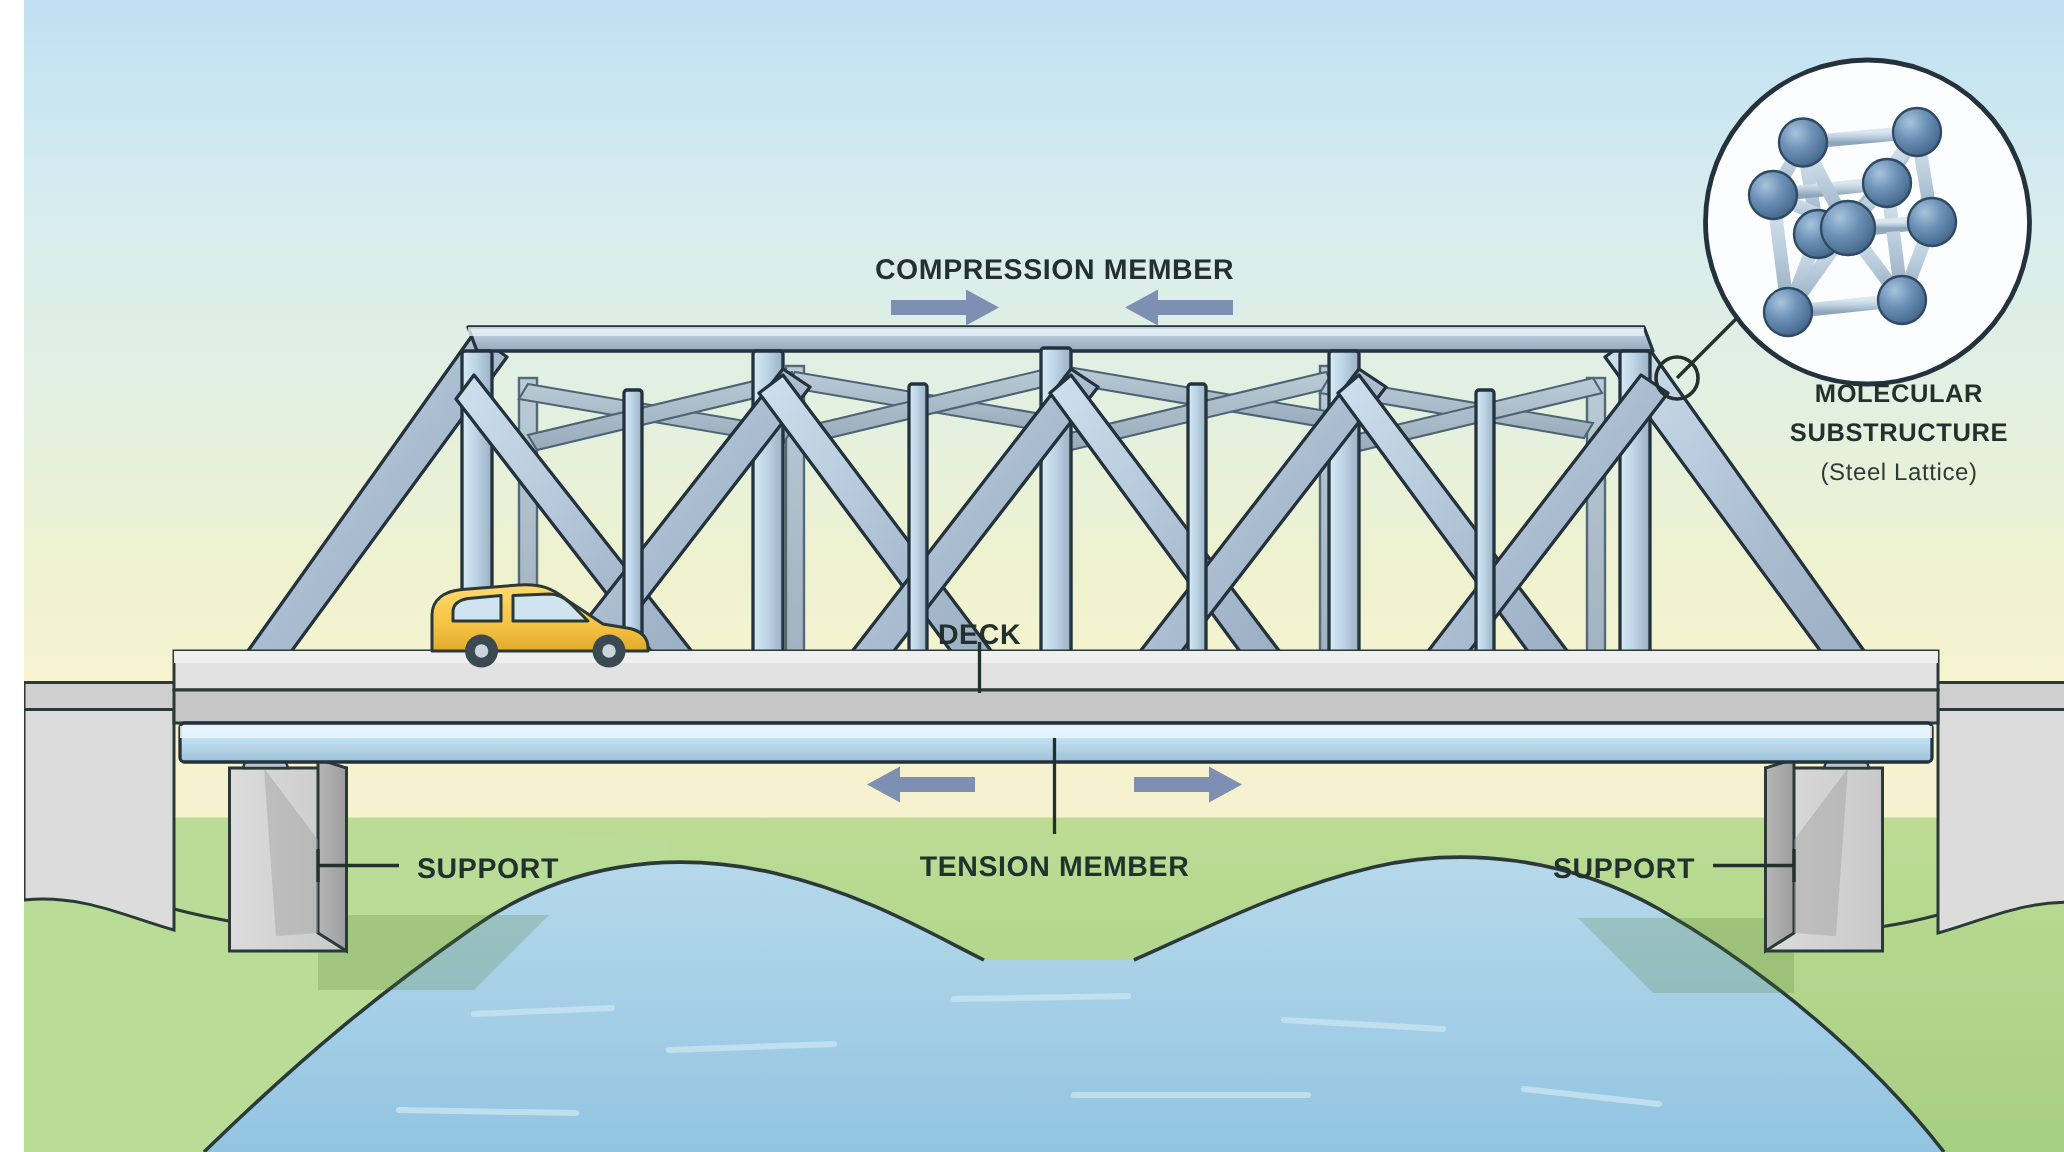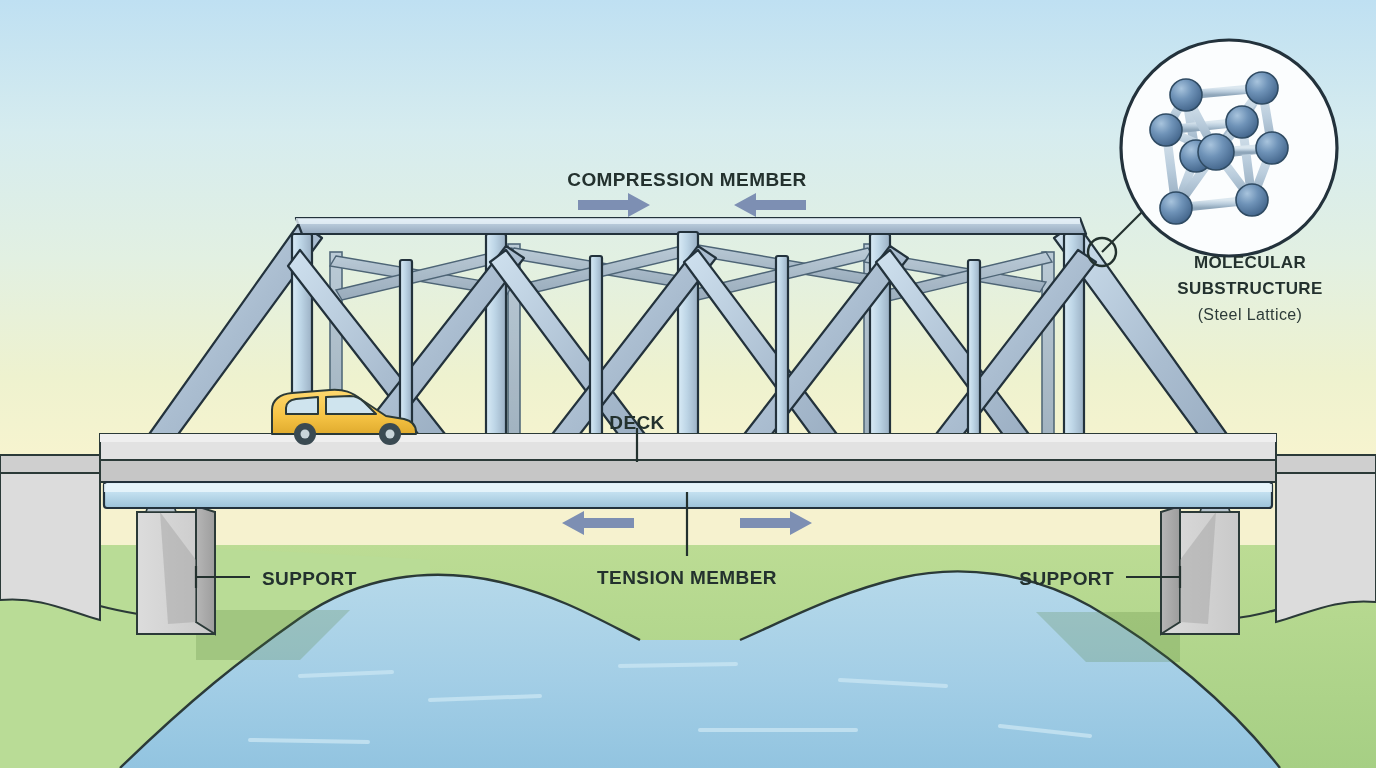--- a/index.html
+++ b/index.html
@@ -1,18 +1,18 @@
 <!DOCTYPE html>
 <html><head>
 <meta charset="utf-8">
 <style>
   html,body{margin:0;padding:0;background:#fff;}
   body{width:1376px;height:768px;overflow:hidden;
        font-family:"Liberation Sans",sans-serif;}
-  #stage{position:relative;width:1104px;height:768px;}
+  #stage{position:relative;width:1104px;height:768px;margin-left:16px;}
   svg{display:block;}
   .lbl{font-family:"Liberation Sans",sans-serif;font-weight:bold;
        fill:#23312e;letter-spacing:.4px;}
   .lbl-main{font-size:19px;}
   .lbl-call{font-size:17px;}
   .lbl-sub{font-size:16px;font-weight:normal;fill:#2d3b38;}
 </style>
 </head>
 <body>
 

